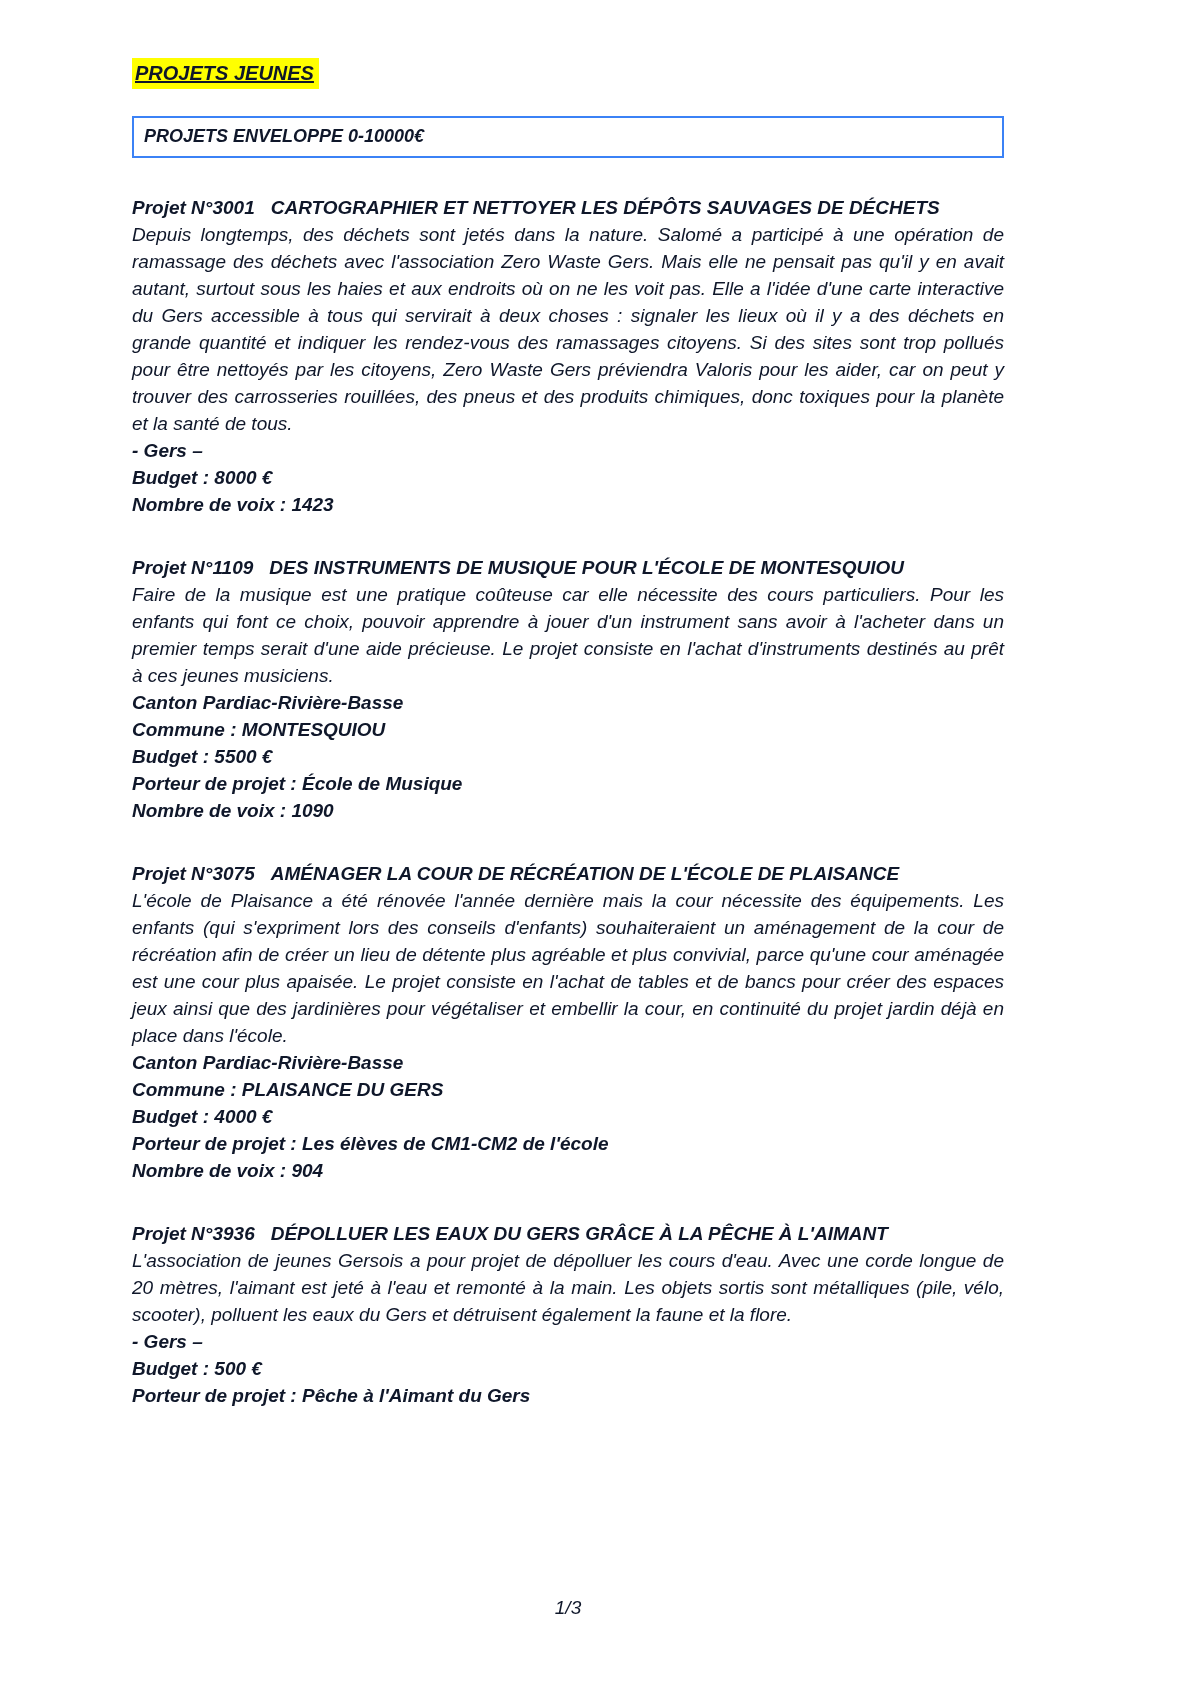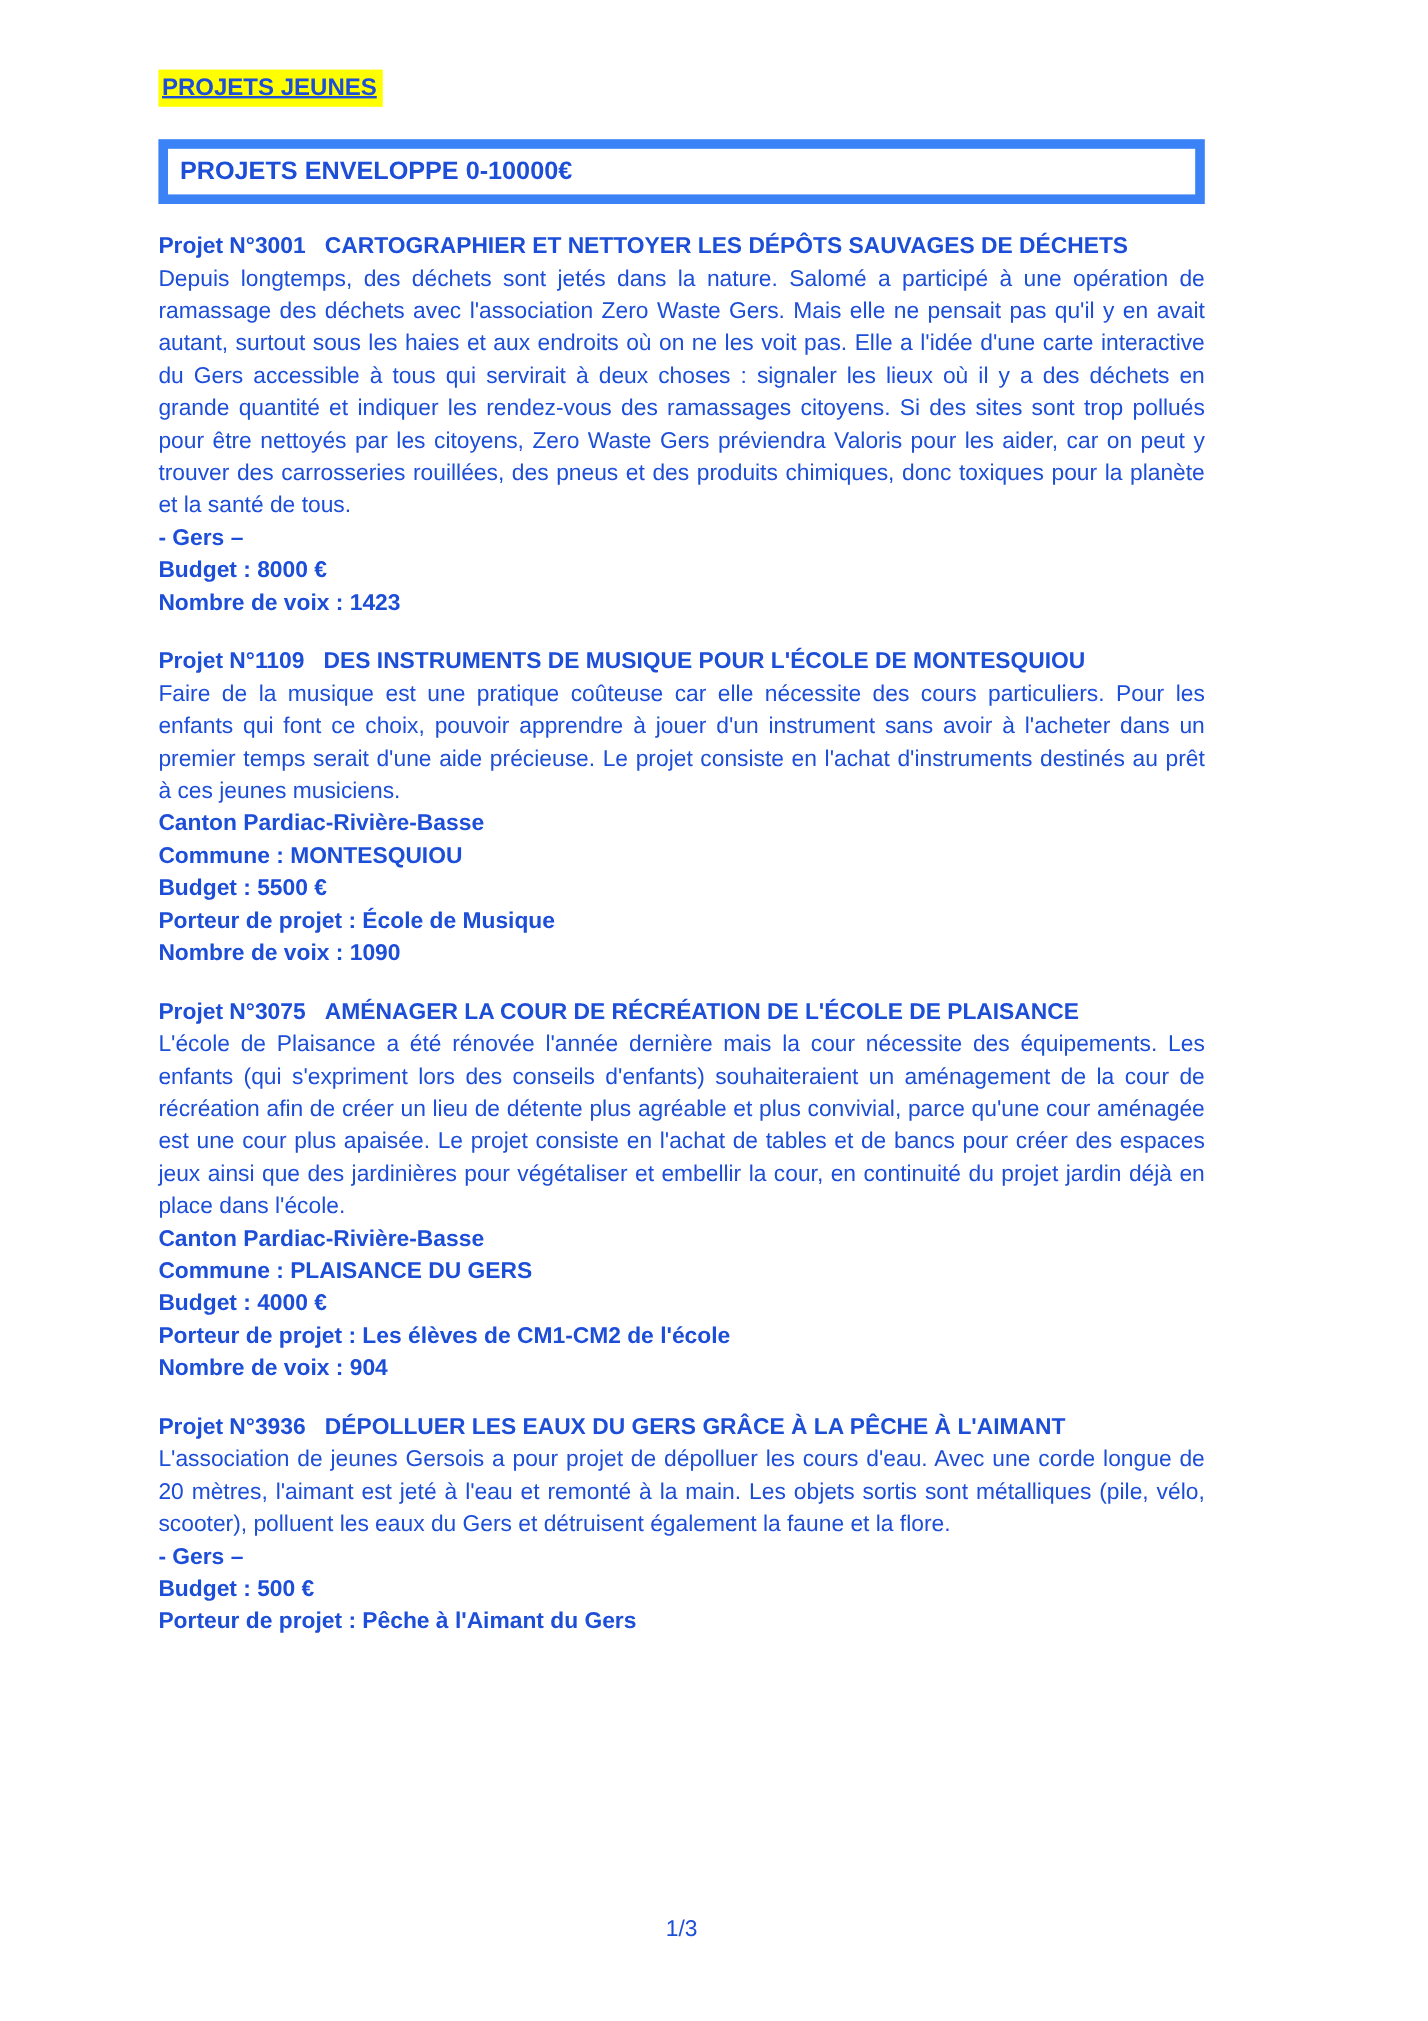--- a/index.html
+++ b/index.html
@@ -5,47 +5,48 @@
   html, body {
     margin: 0;
     padding: 0;
     background: #ffffff;
   }
   .page {
     position: relative;
     width: 1136px;
     height: 1684px;
     background: #ffffff;
-    color: #1d4ed8;
+    color: #0f172a;
     font-family: "Liberation Sans", sans-serif;
     font-size: 19px;
     line-height: 27px;
     box-sizing: border-box;
     padding: 58px 132px 0 132px;
     overflow: hidden;
+    font-style: italic;
   }
   .doc-title {
     display: inline-block;
     background: #ffff00;
     font-weight: bold;
     font-size: 20px;
     line-height: 24px;
     text-decoration: underline;
     text-decoration-thickness: 2px;
     padding: 3px 5px 4px 3px;
   }
   .envelope-box {
     margin-top: 27px;
-    border: 8px solid #3b82f6;
+    border: 2px solid #3b82f6;
     padding: 5px 10px 6px 10px;
     font-weight: bold;
-    font-size: 21px;
+    font-size: 18px;
   }
   .project {
-    margin-top: 22px;
+    margin-top: 36px;
   }
   .project:first-of-type {
     margin-top: 22px;
   }
   .project-heading {
     font-weight: bold;
     margin: 0;
     font-size: 19px;
   }
   .project-heading .ptitle {

